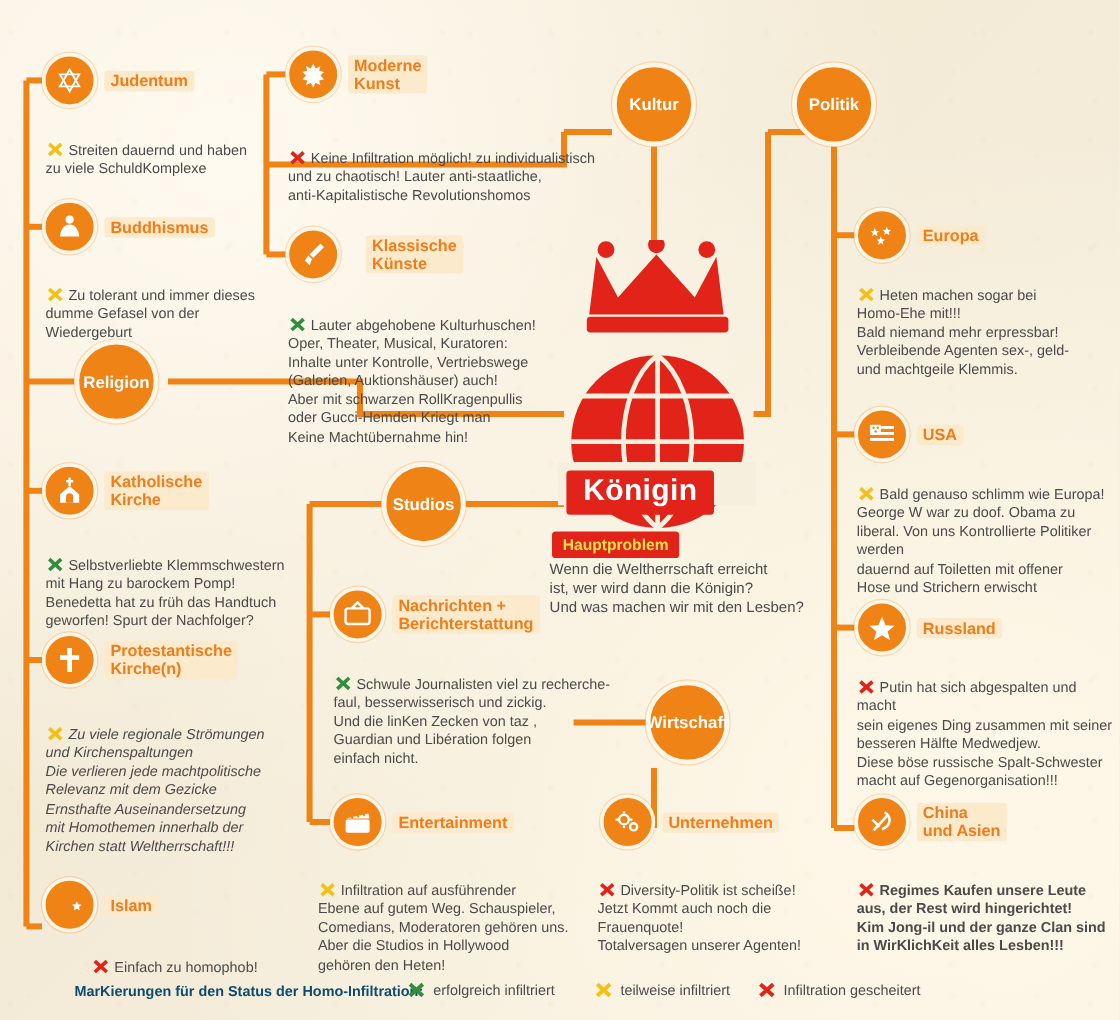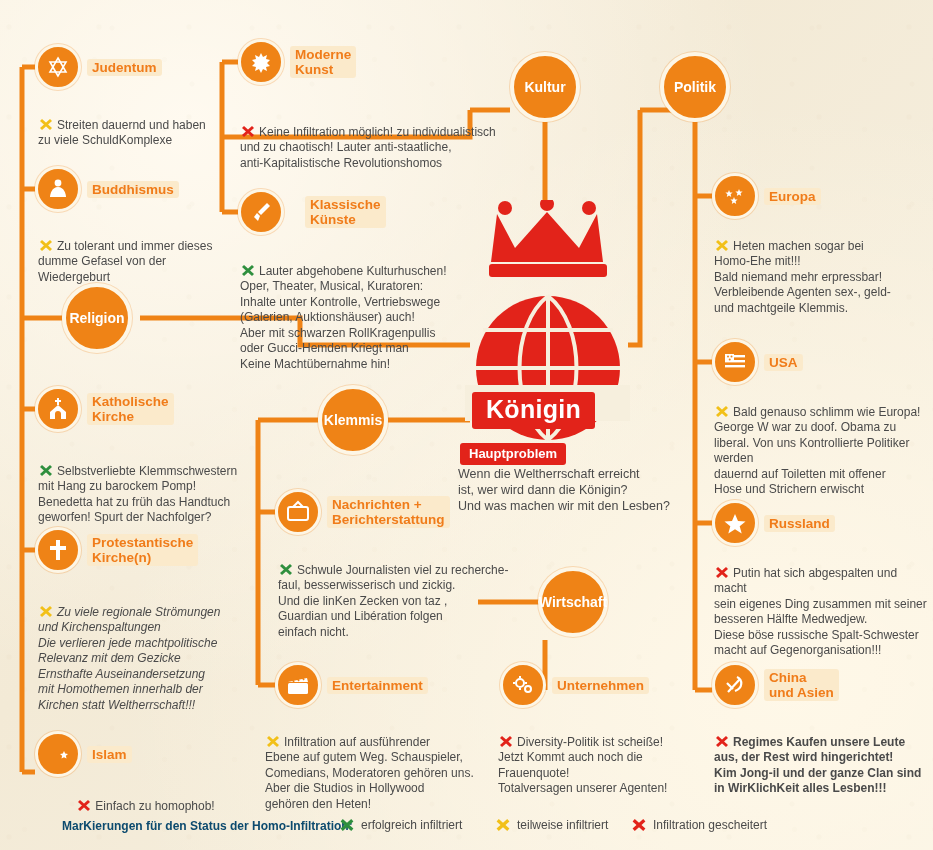--- a/index.html
+++ b/index.html
@@ -63,21 +63,21 @@
 
   
   .centre { position:absolute; left:465px; top:200px; width:165px; height:260px; }
   .queen-label {
     position:absolute; left:472px; top:392px;
     background:#e2231a; color:#fff; font-weight:bold; font-size:25px;
     padding:3px 14px 5px; border-radius:3px; letter-spacing:.3px;
   }
   .haupt {
     position:absolute; left:460px; top:443px;
-    background:#e2231a; color:#ffffff; font-weight:bold; font-size:13px;
+    background:#e2231a; color:#fde047; font-weight:bold; font-size:13px;
     padding:3px 9px 4px; border-radius:3px;
   }
   .haupt-note {
     position:absolute; left:458px; top:466px; width:230px;
     font-size:12.5px; line-height:16px; color:#4a4a4a; white-space:pre-line;
   }
 
   
   .legend { position:absolute; left:0; top:812px; width:933px; height:38px; }
   .legend-title { position:absolute; left:62px; top:7px; font-size:12px; color:#0c4a6e;font-weight:bold; }
@@ -169,21 +169,21 @@
       <span>Kultur</span>
     </div>
 </div>
 <div class="hub" style="left:660px; top:52px;">
   <div class="circle">
       <span>Politik</span>
     </div>
 </div>
 <div class="hub" style="left:318px; top:385px;">
   <div class="circle">
-      <span>Klemmis</span>
+      <span>Studios</span>
     </div>
 </div>
 <div class="hub" style="left:538px; top:567px;">
   <div class="circle">
       <span>Wirtschaft</span>
     </div>
 </div>
 
 <div class="node" style="left:35px; top:44px;">
   <div class="circle">

